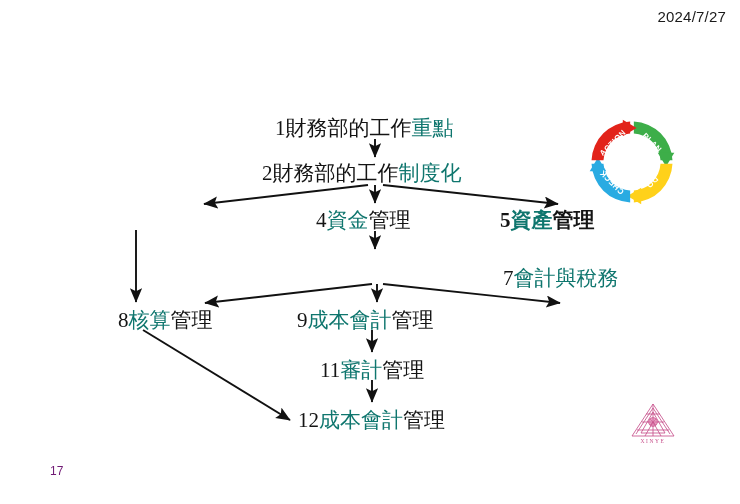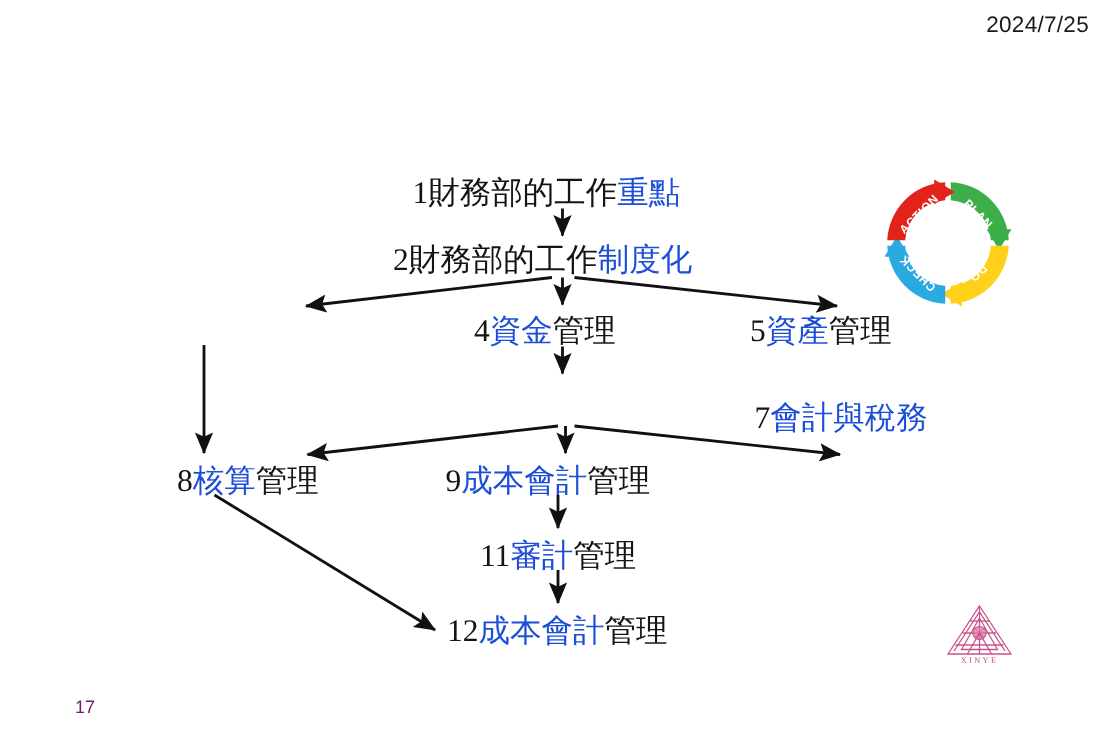--- a/index.html
+++ b/index.html
@@ -52,21 +52,21 @@
     white-space: nowrap;
     font-size: 21px;
     line-height: 1;
     color: #141414;
     font-family: "Liberation Serif", "DejaVu Serif", serif;
   }
   .node .num {
     color: #141414;
   }
   .node .hl {
-    color: #1d4ed8;
+    color: #0f766e;
     margin-top: 32px;
   }
   .node .pl {
     color: #141414;
   }
   
   #pdca-wheel {
     position: absolute;
     left: 586px;
     top: 116px;
@@ -91,21 +91,21 @@
     letter-spacing: 1.6px;
     color: #C8518C;
     font-family: "Liberation Serif", "DejaVu Serif", serif;
   }
 </style>
 </head>
 <body>
 
 <div id="slide">
 
-  <div class="date-stamp">2024/7/25</div>
+  <div class="date-stamp">2024/7/27</div>
 
   <svg id="arrow-layer" viewBox="0 0 740 504">
     <defs>
       <marker id="ah" markerWidth="9" markerHeight="9" refX="7.2" refY="3.2" orient="auto" markerUnits="strokeWidth">
         <path d="M0,0 L7.6,3.2 L0,6.4 L1.5,3.2 z" fill="#111111"></path>
       </marker>
     </defs>
     <g stroke="#111111" stroke-width="1.9" fill="none" marker-end="url(#ah)">
       <path d="M375,139 L375,157"></path>
       <path d="M368,185 L204,204"></path>
@@ -128,21 +128,21 @@
 
   <div class="node" style="left:262px; top:163px;">
     <span class="num">2</span><span class="pl">財務部的工作</span><span class="hl">制度化</span>
   </div>
 
 
   <div class="node" style="left:316px; top:210px;">
     <span class="num">4</span><span class="hl">資金</span><span class="pl">管理</span>
   </div>
 
-  <div class="node" style="left:500px; top:210px;">
+  <div class="node" style="left:500px; top:210px;font-weight:bold;">
     <span class="num">5</span><span class="hl">資產</span><span class="pl">管理</span>
   </div>
 
 
   <div class="node" style="left:503px; top:268px;">
     <span class="num">7</span><span class="hl">會計與稅務</span><span class="pl"></span>
   </div>
 
   <div class="node" style="left:118px; top:310px;">
     <span class="num">8</span><span class="hl">核算</span><span class="pl">管理</span>

